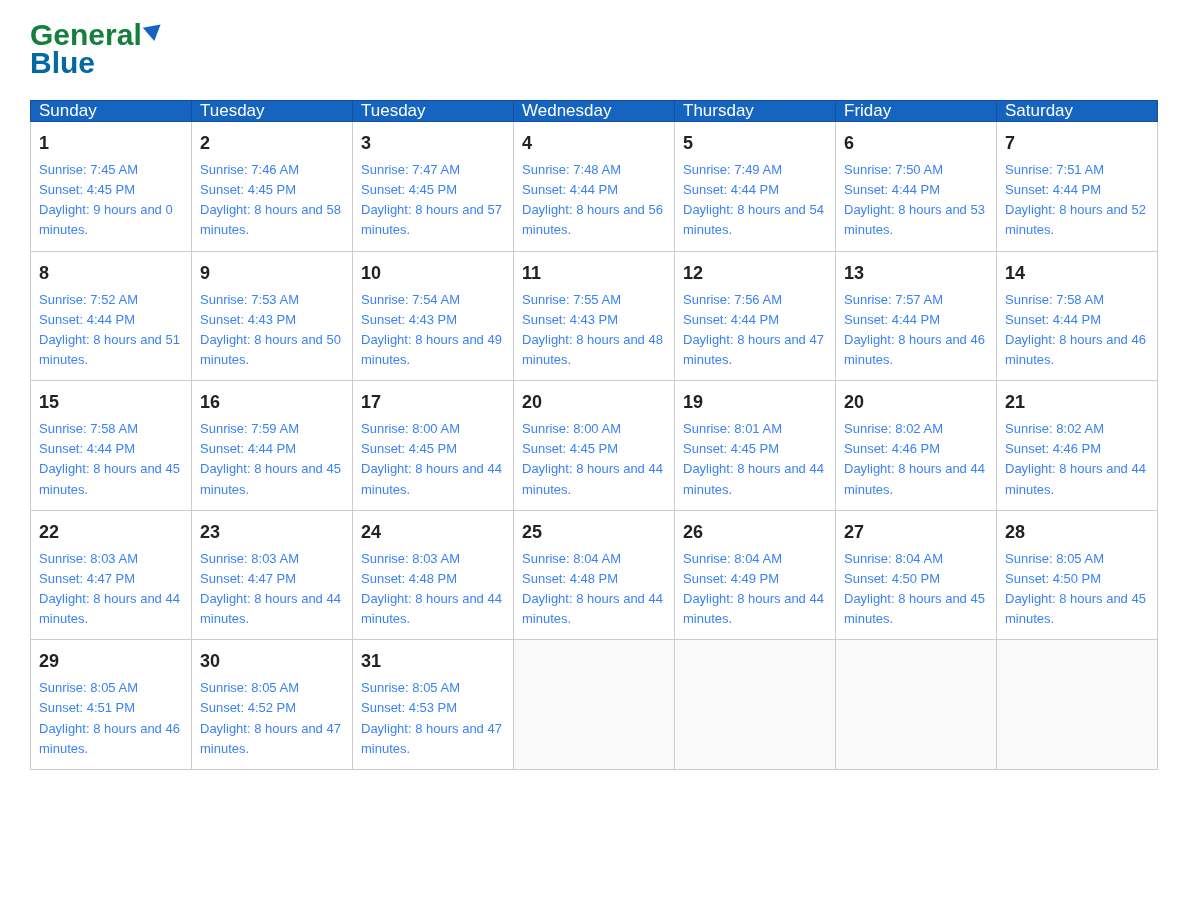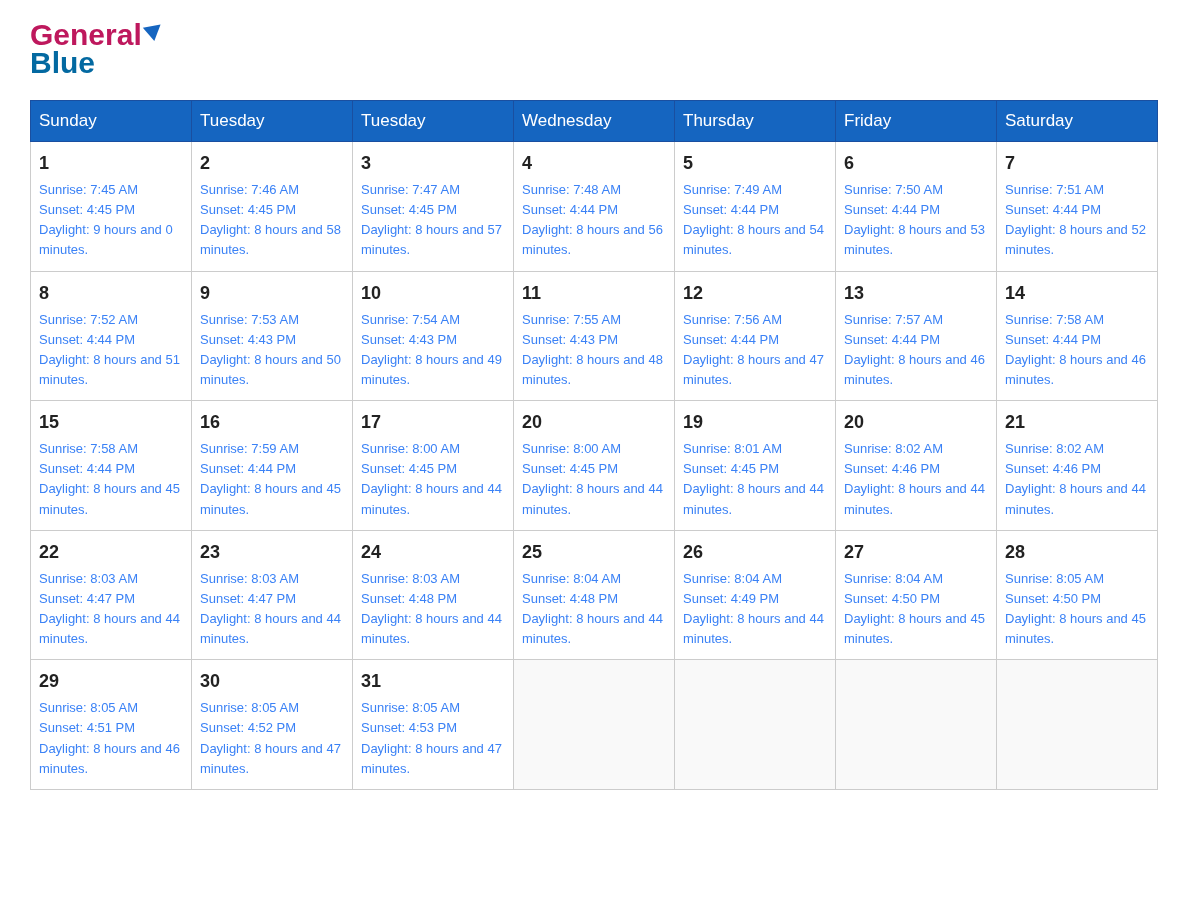--- a/index.html
+++ b/index.html
@@ -36,21 +36,21 @@
       margin-top: 5px;
     }
     .calendar {
       width: 100%;
       border-collapse: collapse;
       border: 1px solid #aaa;
     }
     .calendar thead tr th {
       background: #1565c0;
       color: #fff;
-      padding: 10px 8px;
+      padding: 0 8px;
       font-size: 17px;
       font-weight: normal;
       text-align: left;
       border: 1px solid #1a4fa0;
     }
     .calendar tbody tr td {
       vertical-align: top;
       padding: 8px 8px 10px 8px;
       border: 1px solid #ccc;
       width: 14.28%;
@@ -76,21 +76,21 @@
     .row-separator td {
       border-top: 2px solid #1565c0;
     }
   </style>
 </head>
 <body>
 
 <div class="header">
   <div class="logo">
     <div style="display:flex; align-items:center; line-height:1;">
-      <span style="font-size:30px; font-weight:bold; color:#be185d;">General</span>
+      <span style="font-size:30px; font-weight:bold; color:#15803d;">General</span>
       <span style="display:inline-block; width:0; height:0; border-left:9px solid transparent; border-right:9px solid transparent; border-top:15px solid #1565c0; margin-left:2px; transform:rotate(-10deg); position:relative; top:-2px;"></span>
     </div>
     <div style="font-size:30px; font-weight:bold; color:#0369a1; margin-top:-4px;">Blue</div>
   </div>
   <div class="header-right">
     <div class="month-title"></div>
     <div class="location"></div>
   </div>
 </div>
 

